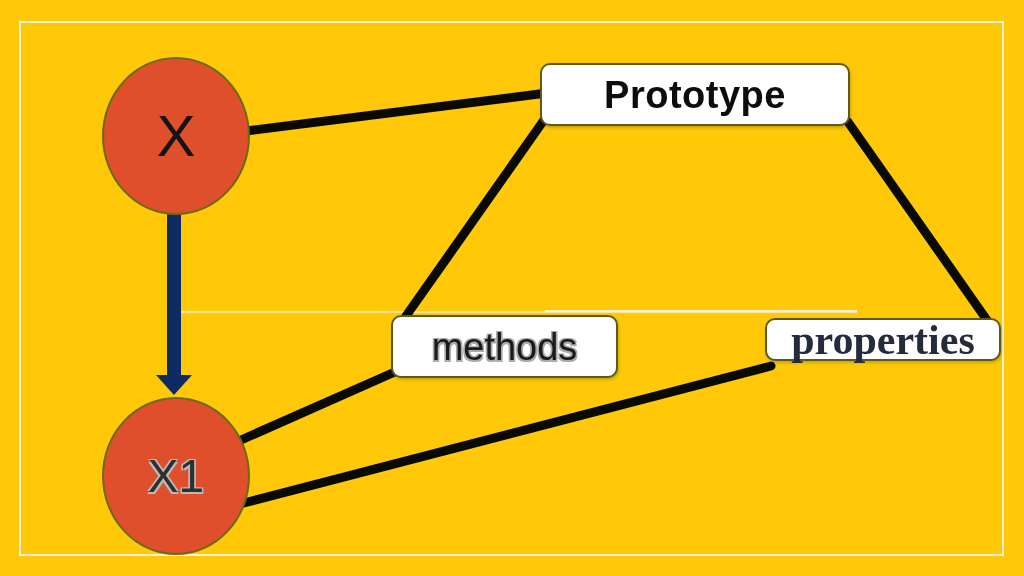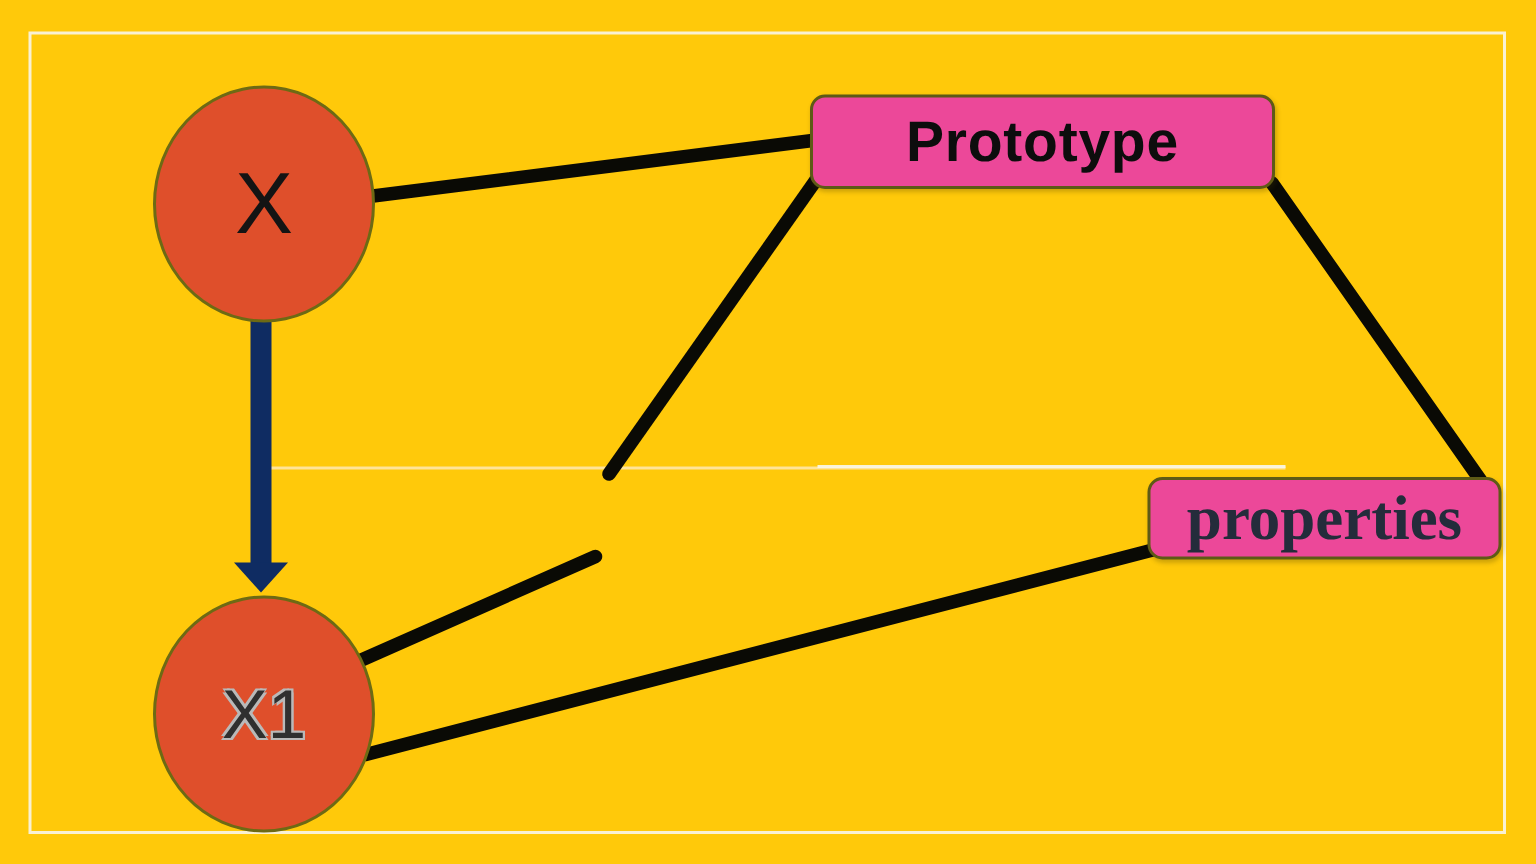--- a/index.html
+++ b/index.html
@@ -42,30 +42,30 @@
     display: flex;
     align-items: center;
     justify-content: center;
   }
   .node-circle {
     border-radius: 50%;
     background: #df4f2b;
     border: 2px solid #6d6a14;
   }
   .node-box {
-    background: #ec4899;
+    background: #ffffff;
     border: 2px solid #5e5a16;
     border-radius: 10px;
     box-shadow: 1px 2px 3px rgba(60,50,0,0.25);
   }
   .node-x     { left: 102px; top: 57px;  width: 148px; height: 158px; }
   .node-x1    { left: 102px; top: 397px; width: 148px; height: 158px; }
   .node-prototype  { left: 540px; top: 63px;  width: 310px; height: 63px; }
   .node-methods    { left: 391px; top: 315px; width: 227px; height: 63px; }
-  .node-properties { left: 765px; top: 318px; width: 236px; height: 55px; text-align: right; }
+  .node-properties { left: 765px; top: 318px; width: 236px; height: 43px; text-align: right; }
 
   .label-x {
     font-size: 58px;
     font-weight: 400;
     color: #141414;
     line-height: 1;
   }
   .label-x1 {
     font-size: 46px;
     font-weight: 400;
@@ -120,20 +120,23 @@
   </svg>
 
   <div class="node node-circle node-x">
     <span class="label-x">X</span>
   </div>
 
   <div class="node node-box node-prototype">
     <span class="label-prototype">Prototype</span>
   </div>
 
+  <div class="node node-box node-methods">
+    <span class="label-methods">methods</span>
+  </div>
 
   <div class="node node-box node-properties">
     <span class="label-properties">properties</span>
   </div>
 
   <div class="node node-circle node-x1">
     <span class="label-x1">X1</span>
   </div>
 
 </div>

